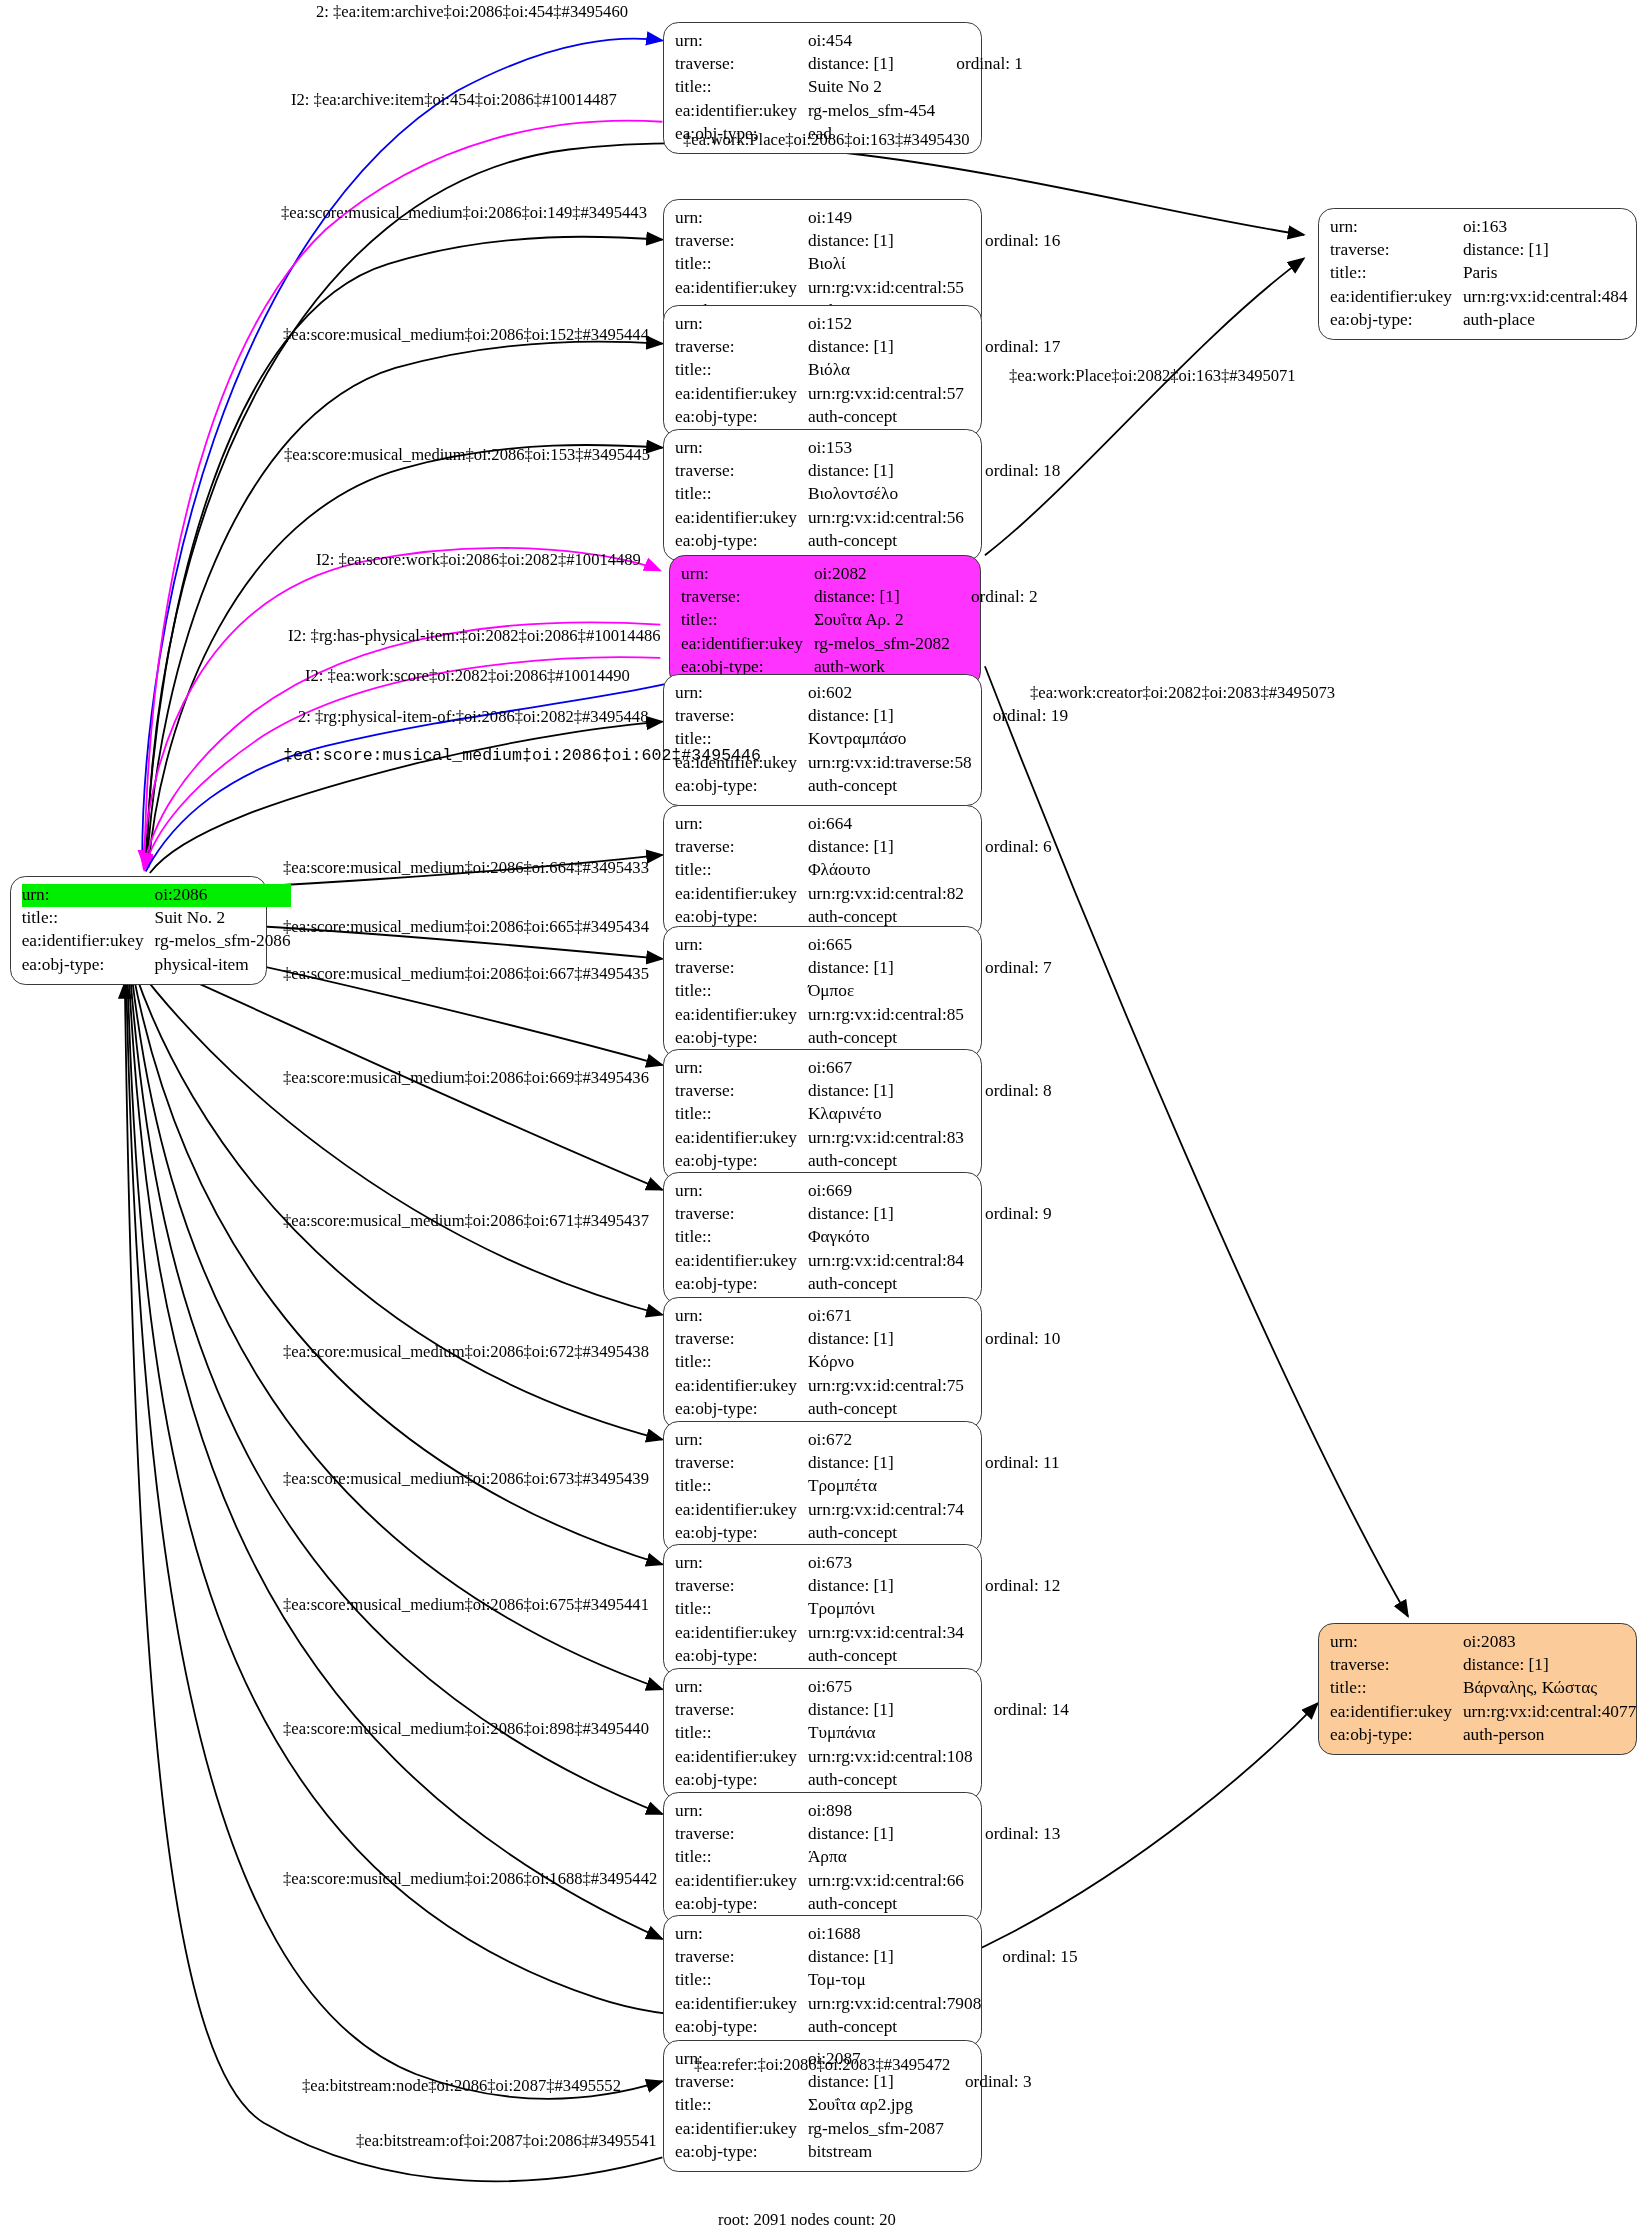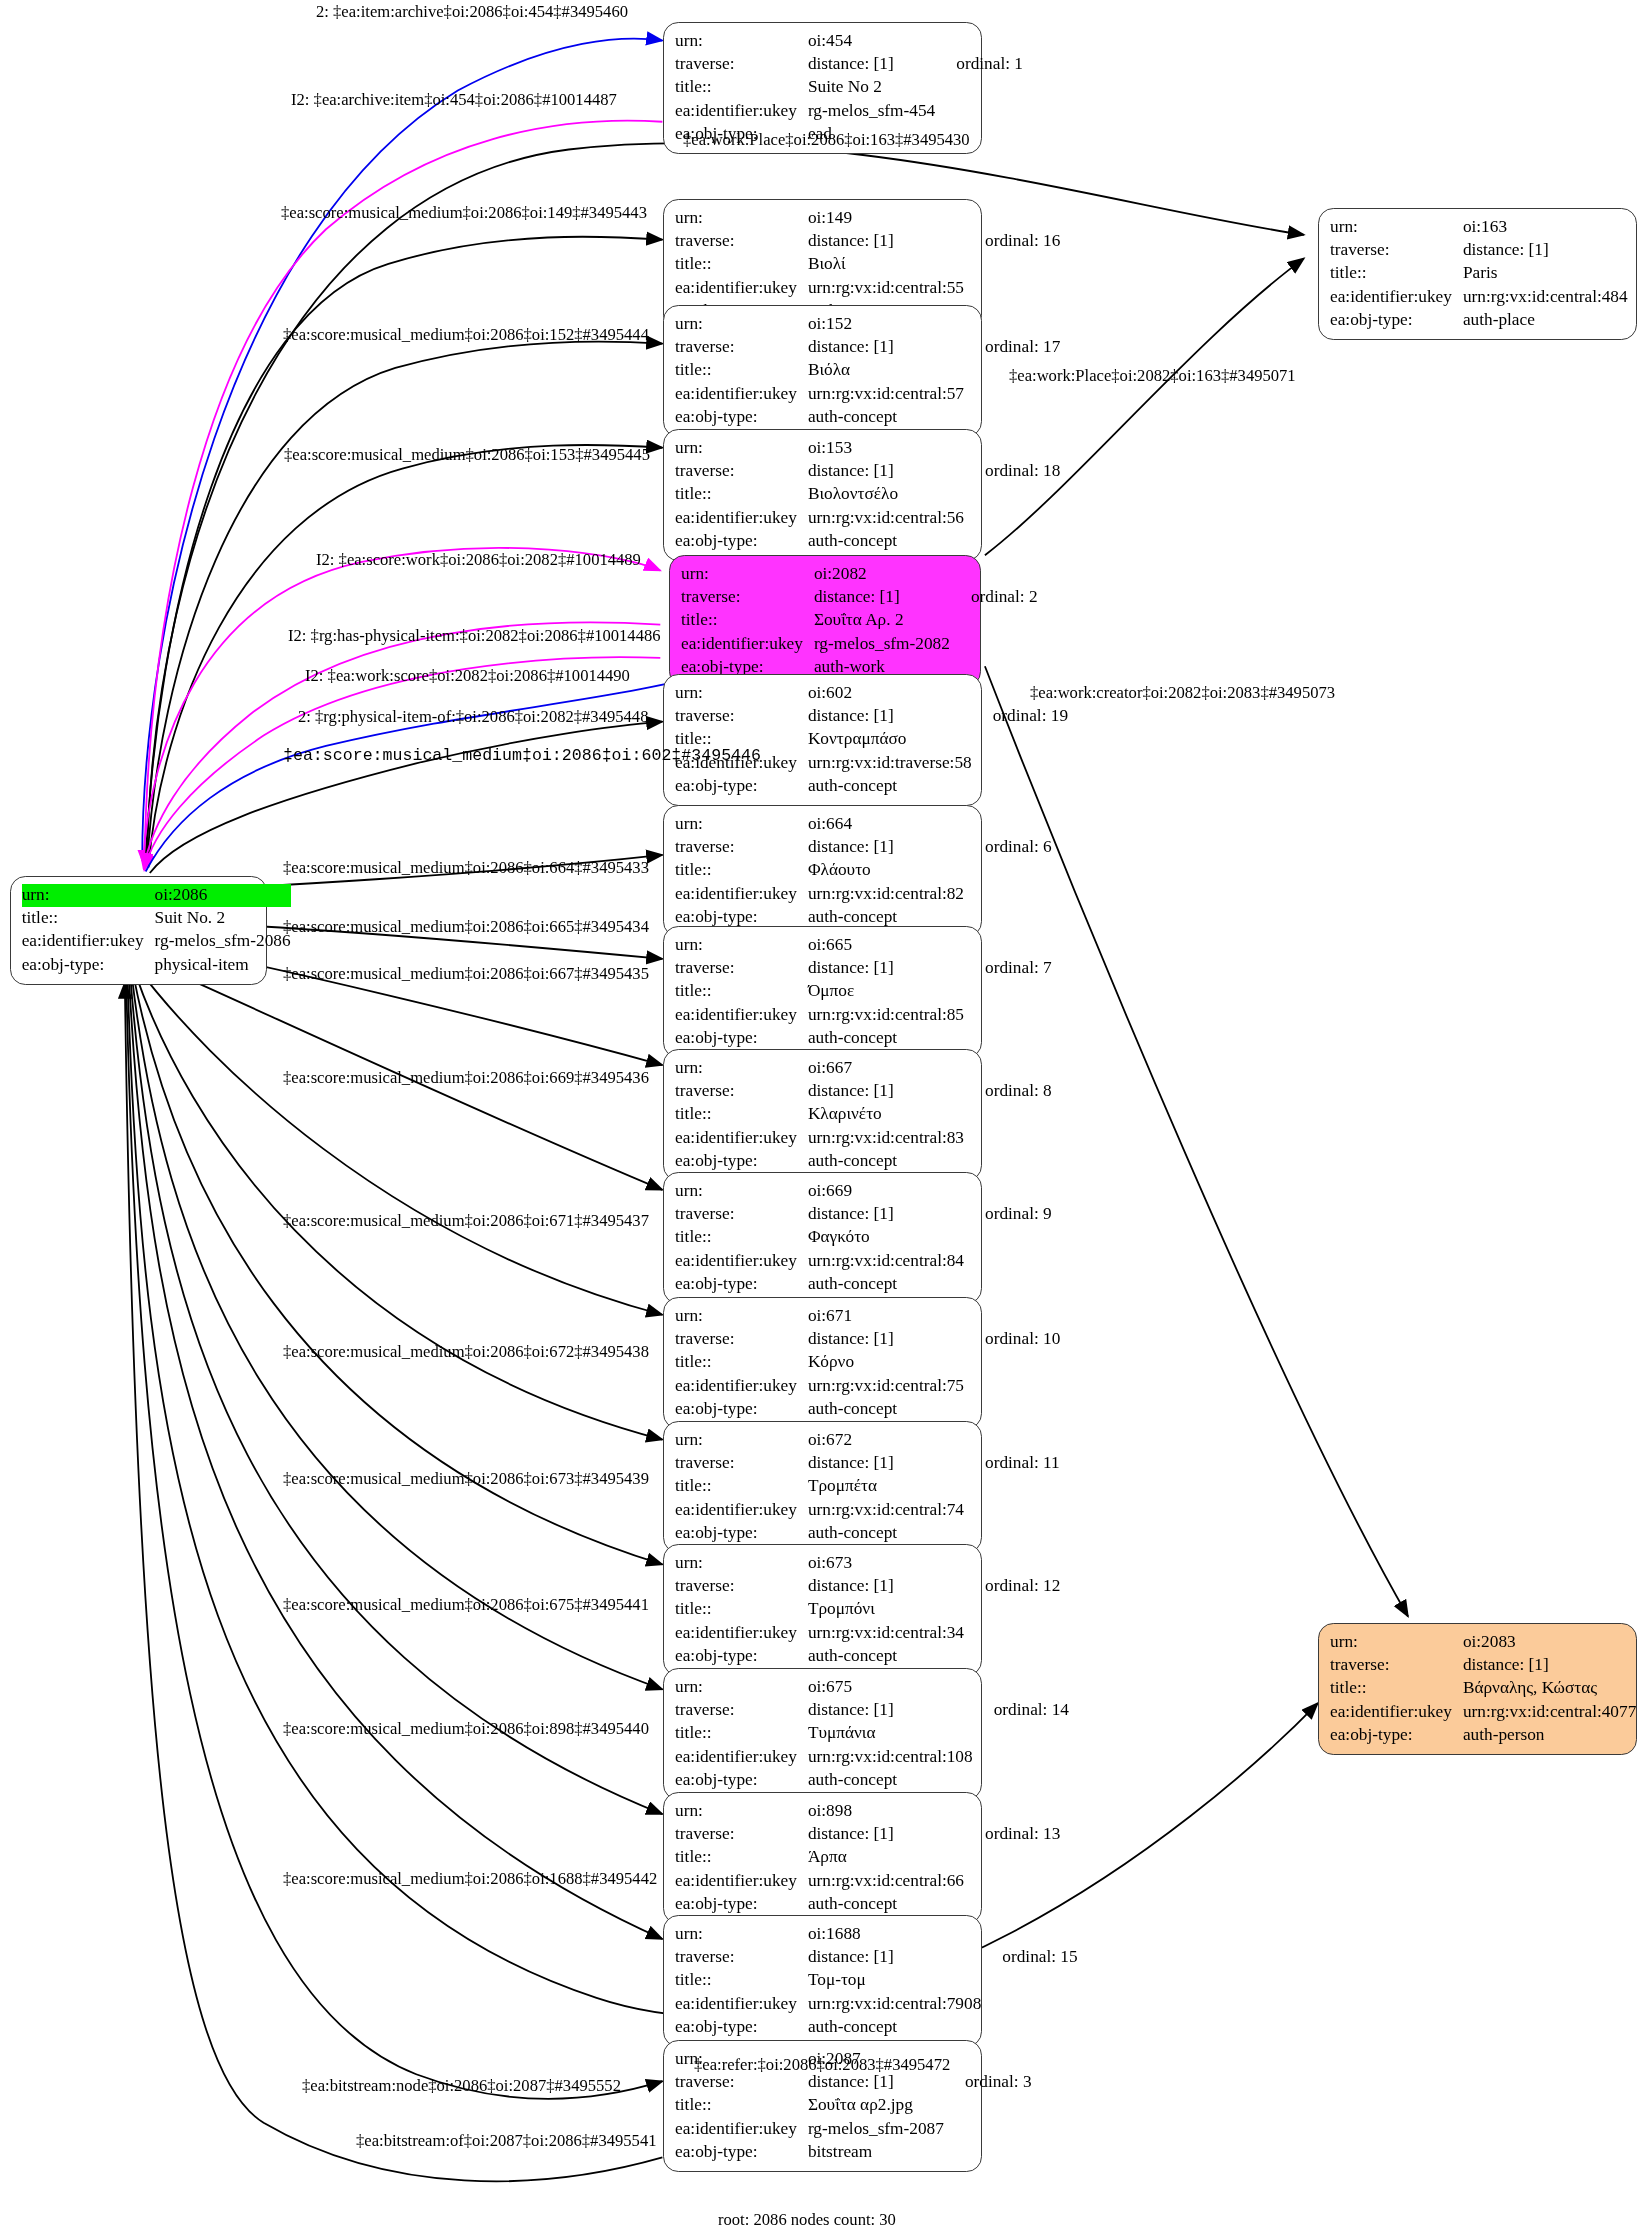--- a/index.html
+++ b/index.html
@@ -792,16 +792,16 @@
   <div class="edge-label" style="left:283px;  top:1213px;">‡ea:score:musical_medium‡oi:2086‡oi:671‡#3495437</div>
   <div class="edge-label" style="left:283px;  top:1344px;">‡ea:score:musical_medium‡oi:2086‡oi:672‡#3495438</div>
   <div class="edge-label" style="left:283px;  top:1471px;">‡ea:score:musical_medium‡oi:2086‡oi:673‡#3495439</div>
   <div class="edge-label" style="left:283px;  top:1597px;">‡ea:score:musical_medium‡oi:2086‡oi:675‡#3495441</div>
   <div class="edge-label" style="left:283px;  top:1721px;">‡ea:score:musical_medium‡oi:2086‡oi:898‡#3495440</div>
   <div class="edge-label" style="left:283px;  top:1871px;">‡ea:score:musical_medium‡oi:2086‡oi:1688‡#3495442</div>
   <div class="edge-label" style="left:694px; top:2029px;margin-top:28px;">‡ea:refer:‡oi:2086‡oi:2083‡#3495472</div>
   <div class="edge-label" style="left:302px;  top:2078px;">‡ea:bitstream:node‡oi:2086‡oi:2087‡#3495552</div>
   <div class="edge-label" style="left:320px;  top:2133px;margin-left:36px;">‡ea:bitstream:of‡oi:2087‡oi:2086‡#3495541</div>
 
-  <div class="graph-caption" style="left:718px; top:2210px;">root: 2086 nodes count: 30</div>
+  <div class="graph-caption" style="left:718px; top:2210px;">root: 2091 nodes count: 20</div>
 
 </div>
 
 
 </body></html>

